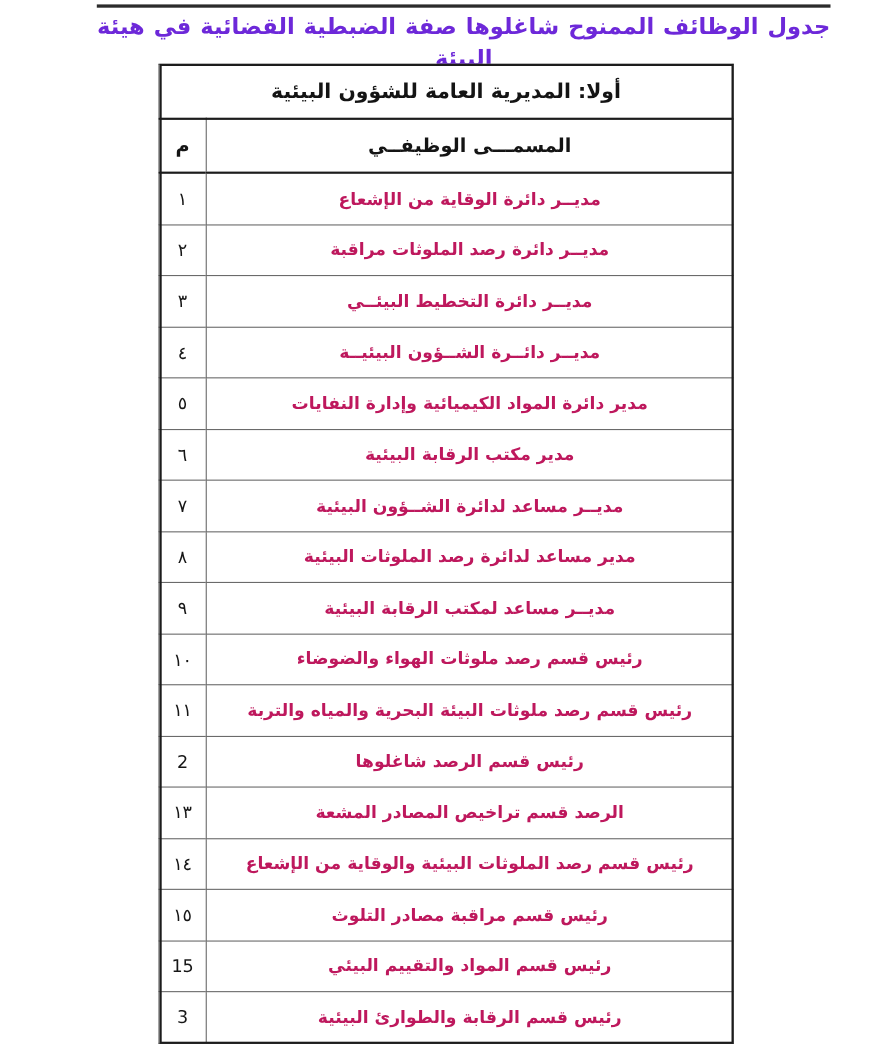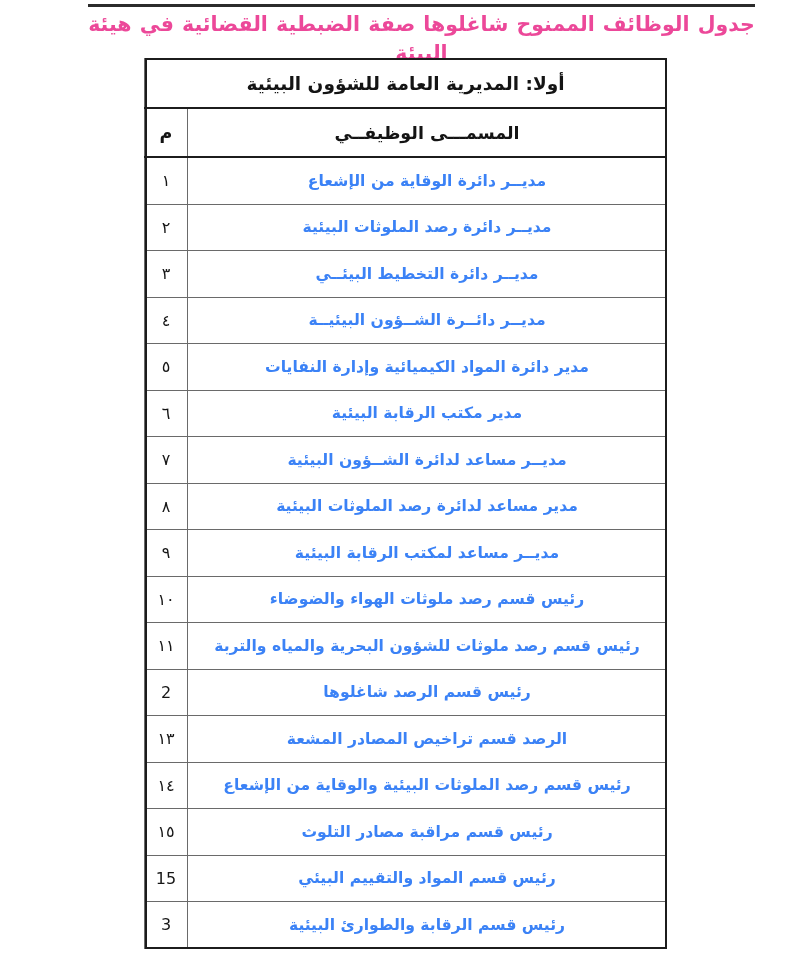--- a/index.html
+++ b/index.html
@@ -31,21 +31,21 @@
     position: absolute;
     top: 10px;
     left: 88px;
     width: 667px;
     text-align: center;
     direction: rtl;
     font-size: 20.5px;
     font-weight: bold;
     line-height: 1.42;
     letter-spacing: 0px;
-    color: #ec4899;
+    color: #6d28d9;
     word-spacing: 1px;
   }
 
   
   .table-wrap {
     position: absolute;
     top: 58px;
     left: 145px;
     width: 522px;
   }
@@ -98,21 +98,21 @@
     border-bottom: 2.5px solid #1c1c1c !important;
   }
 
   
   td.job-title {
     height: 45.5px;
     text-align: center;
     vertical-align: middle;
     font-size: 15.6px;
     font-weight: bold;
-    color: #3b82f6;
+    color: #be185d;
     letter-spacing: 0.25px;
     padding: 0 6px;
     white-space: nowrap;
   }
   td.job-num {
     height: 45.5px;
     text-align: center;
     vertical-align: middle;
     font-size: 16px;
     font-weight: normal;
@@ -143,21 +143,21 @@
       <tr>
         <td class="col-header">المسمـــى الوظيفــي</td>
         <td class="col-header">م</td>
       </tr>
 
     <tr>
           <td class="job-title">مديــر دائرة الوقاية من الإشعاع</td>
           <td class="job-num">١</td>
         </tr>
         <tr>
-          <td class="job-title">مديــر دائرة رصد الملوثات البيئية</td>
+          <td class="job-title">مديــر دائرة رصد الملوثات مراقبة</td>
           <td class="job-num">٢</td>
         </tr>
         <tr>
           <td class="job-title">مديــر دائرة التخطيط البيئــي</td>
           <td class="job-num">٣</td>
         </tr>
         <tr>
           <td class="job-title">مديــر دائــرة الشــؤون البيئيــة</td>
           <td class="job-num">٤</td>
         </tr>
@@ -179,21 +179,21 @@
         </tr>
         <tr>
           <td class="job-title">مديــر مساعد لمكتب الرقابة البيئية</td>
           <td class="job-num">٩</td>
         </tr>
         <tr>
           <td class="job-title">رئيس قسم رصد ملوثات الهواء والضوضاء</td>
           <td class="job-num">١٠</td>
         </tr>
         <tr>
-          <td class="job-title">رئيس قسم رصد ملوثات للشؤون البحرية والمياه والتربة</td>
+          <td class="job-title">رئيس قسم رصد ملوثات البيئة البحرية والمياه والتربة</td>
           <td class="job-num">١١</td>
         </tr>
         <tr>
           <td class="job-title">رئيس قسم الرصد شاغلوها</td>
           <td class="job-num">2</td>
         </tr>
         <tr>
           <td class="job-title">الرصد قسم تراخيص المصادر المشعة</td>
           <td class="job-num">١٣</td>
         </tr>

